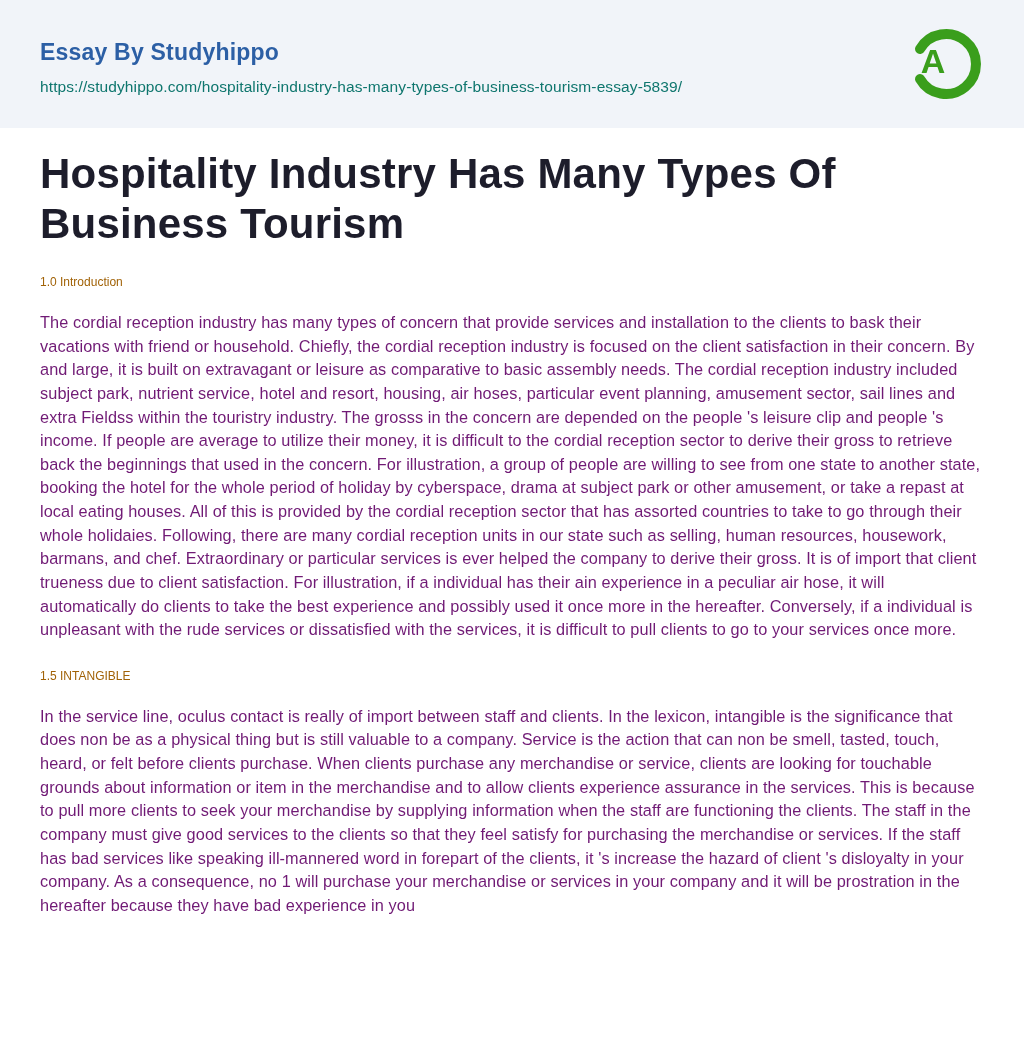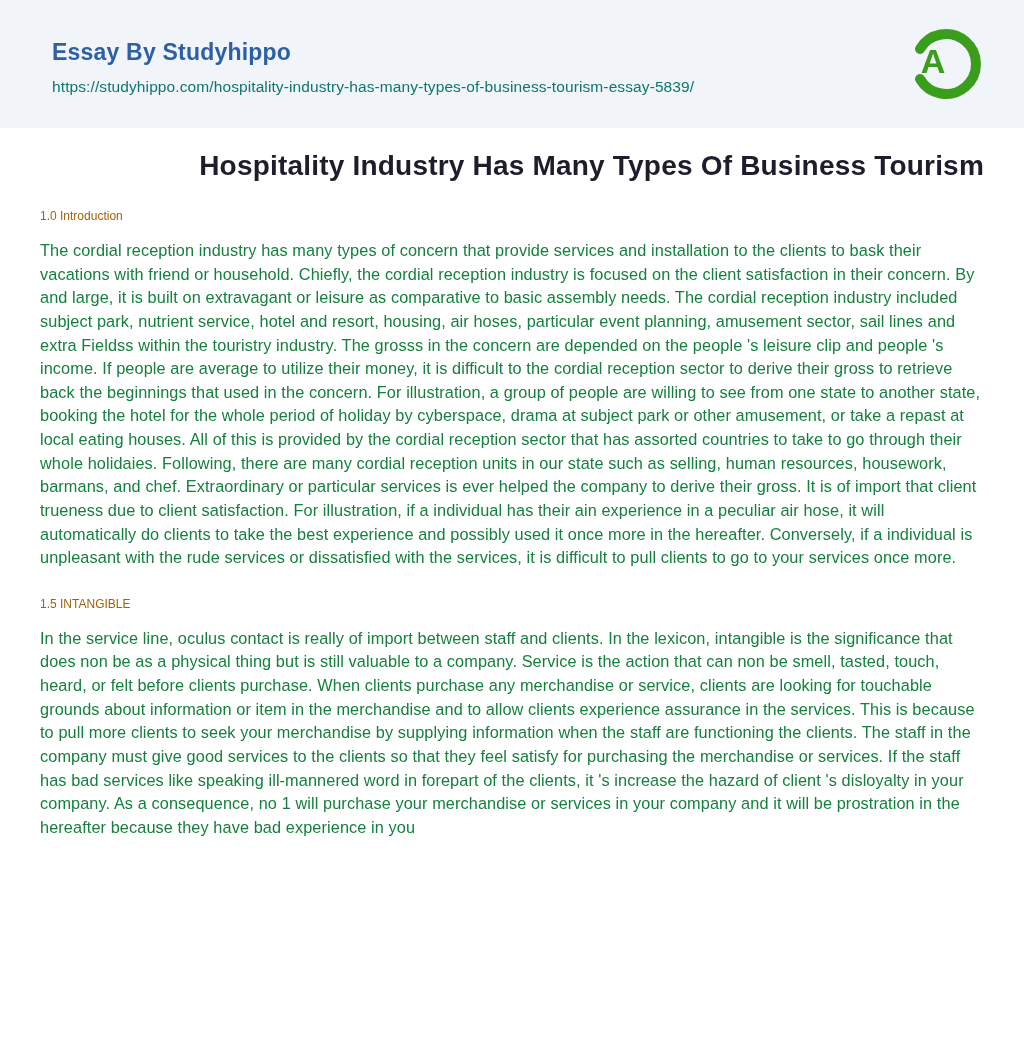--- a/index.html
+++ b/index.html
@@ -10,59 +10,58 @@
     background: #ffffff;
     font-family: "Liberation Sans", sans-serif;
     overflow: hidden;
   }
   .header {
     background: #f1f4f9;
     height: 128px;
     display: flex;
     justify-content: space-between;
     align-items: center;
-    padding: 0 38px 0 52px;
+    padding: 0 38px 0 40px;
   }
   .header-text { display: flex; flex-direction: column; padding-top: 6px; }
   .site-title {
     color: #2c5fa5;
     font-size: 23px;
     font-weight: 700;
     letter-spacing: 0.2px;
     margin-bottom: 12px;
   }
   .site-url {
     color: #0f766e;
     font-size: 15.5px;
     text-decoration: none;
     letter-spacing: 0.1px;
   }
   .logo { width: 80px; height: 104px; display: flex; align-items: center; justify-content: center; }
   .logo svg { width: 80px; height: 104px; }
   .content { padding: 0 40px; }
   h1.page-title {
     margin: 21px 0 0 0;
-    font-size: 28px;
+    font-size: 42px;
     line-height: 1.18;
     font-weight: 700;
     color: #1d1d2b;
     letter-spacing: 0.2px;
-    text-align: right;
   }
   .section-heading {
     margin: 27px 0 0 0;
     font-size: 12px;
     color: #a16207;
     font-weight: 400;
   }
   .body-text {
-    margin: 16px 0 0 0;
+    margin: 22px 0 0 0;
     font-size: 16.3px;
     line-height: 1.45;
-    color: #15803d;
+    color: #701a75;
     letter-spacing: 0.1px;
     text-align: left;
   }
 </style>
 </head>
 <body>
 
 <div class="header">
   <div class="header-text">
     <div class="site-title">Essay By Studyhippo</div>

